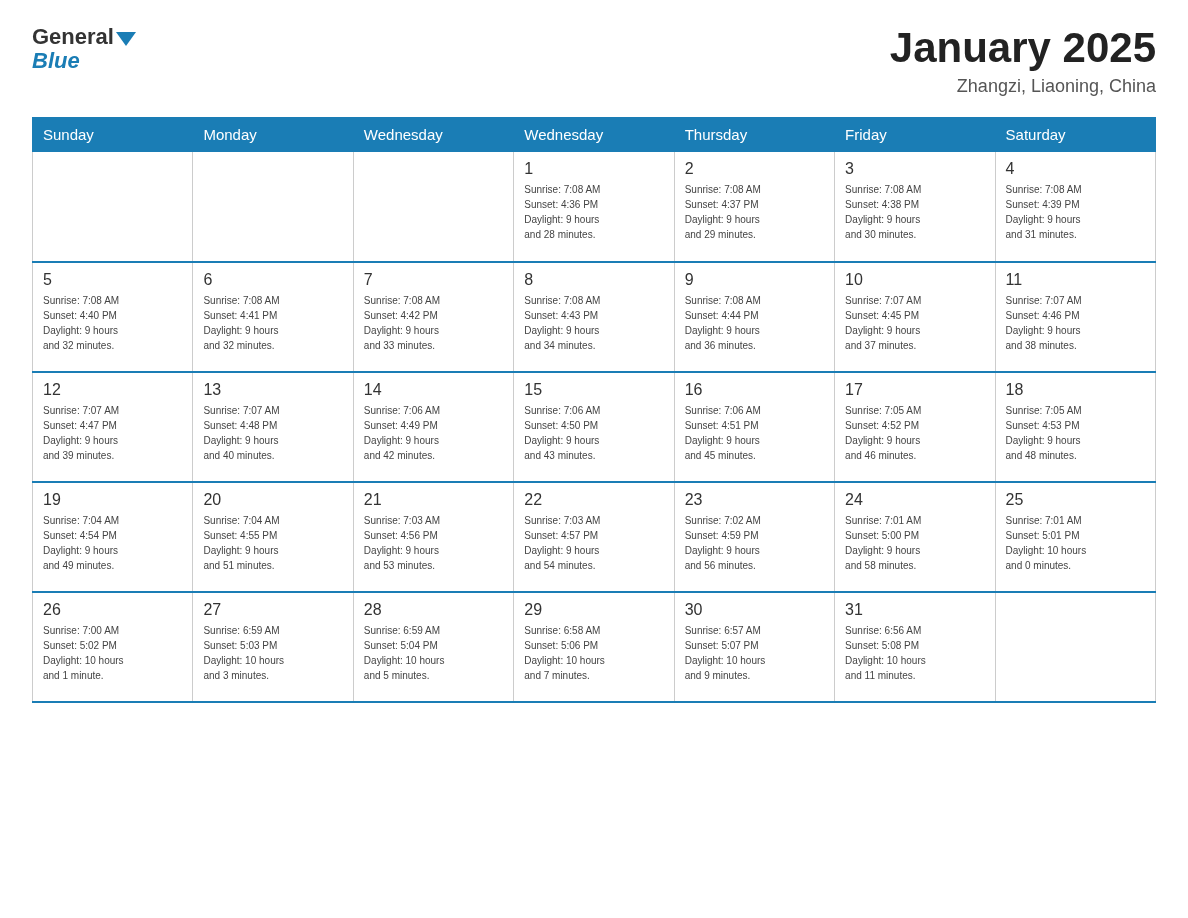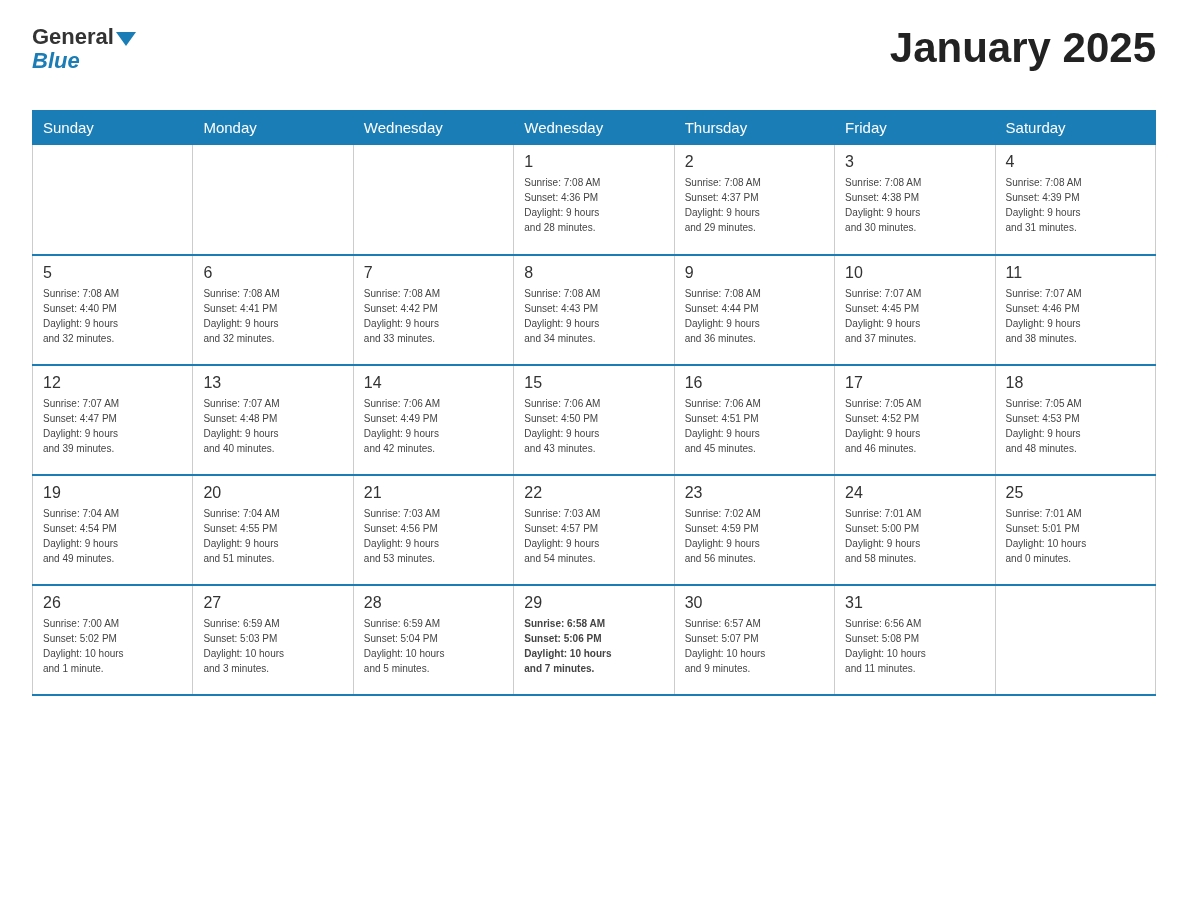--- a/index.html
+++ b/index.html
@@ -6,21 +6,21 @@
     body {
       font-family: Arial, sans-serif;
       background: #fff;
       padding: 24px 32px;
       color: #333;
     }
     .header {
       display: flex;
       justify-content: space-between;
       align-items: flex-start;
-      margin-bottom: 36px;
+      margin-bottom: 20px;
     }
     .logo {
       display: flex;
       flex-direction: column;
       align-items: flex-start;
     }
     .logo-top {
       display: flex;
       align-items: center;
     }
@@ -112,20 +112,21 @@
 <div class="header">
   <div class="logo">
     <div class="logo-top">
       <span class="logo-general">General</span>
       <div class="logo-triangle"></div>
     </div>
     <span class="logo-blue">Blue</span>
   </div>
   <div class="title-area">
     <div class="main-title">January 2025</div>
+    <div class="subtitle">Zhangzi, Liaoning, China</div>
   </div>
 </div>
 
 <table>
   <thead>
     <tr>
     <th>Sunday</th>
         <th>Monday</th>
         <th>Wednesday</th>
         <th>Wednesday</th>
@@ -338,21 +339,21 @@
         </td>
         <td>
           <span class="day-number">28</span>
           <div class="day-info" style="white-space: pre-line;">Sunrise: 6:59 AM
 Sunset: 5:04 PM
 Daylight: 10 hours
 and 5 minutes.</div>
         </td>
         <td>
           <span class="day-number">29</span>
-          <div class="day-info" style="white-space: pre-line; font-weight: bold;">Sunrise: 6:58 AM
+          <div class="day-info" style="white-space: pre-line;">Sunrise: 6:58 AM
 Sunset: 5:06 PM
 Daylight: 10 hours
 and 7 minutes.</div>
         </td>
         <td>
           <span class="day-number">30</span>
           <div class="day-info" style="white-space: pre-line;">Sunrise: 6:57 AM
 Sunset: 5:07 PM
 Daylight: 10 hours
 and 9 minutes.</div>

